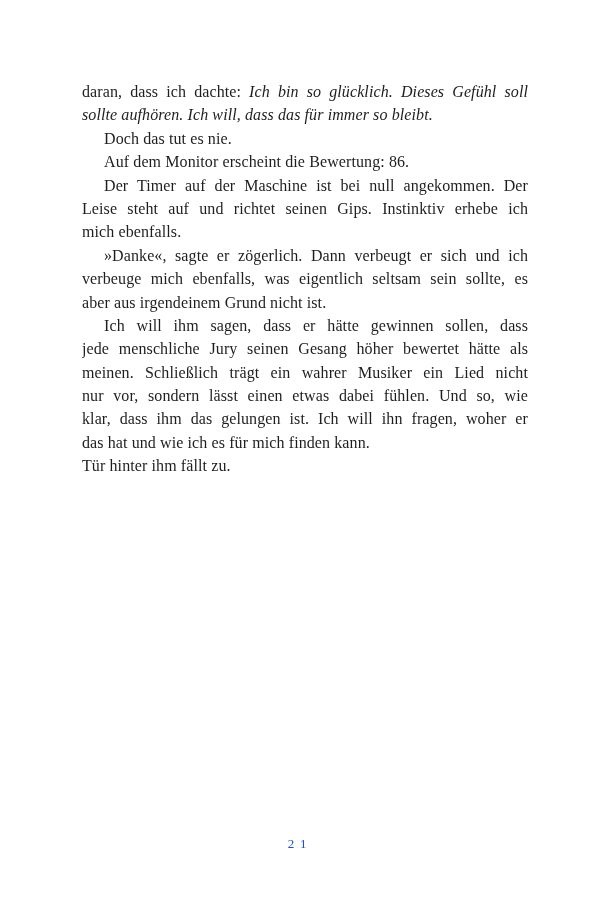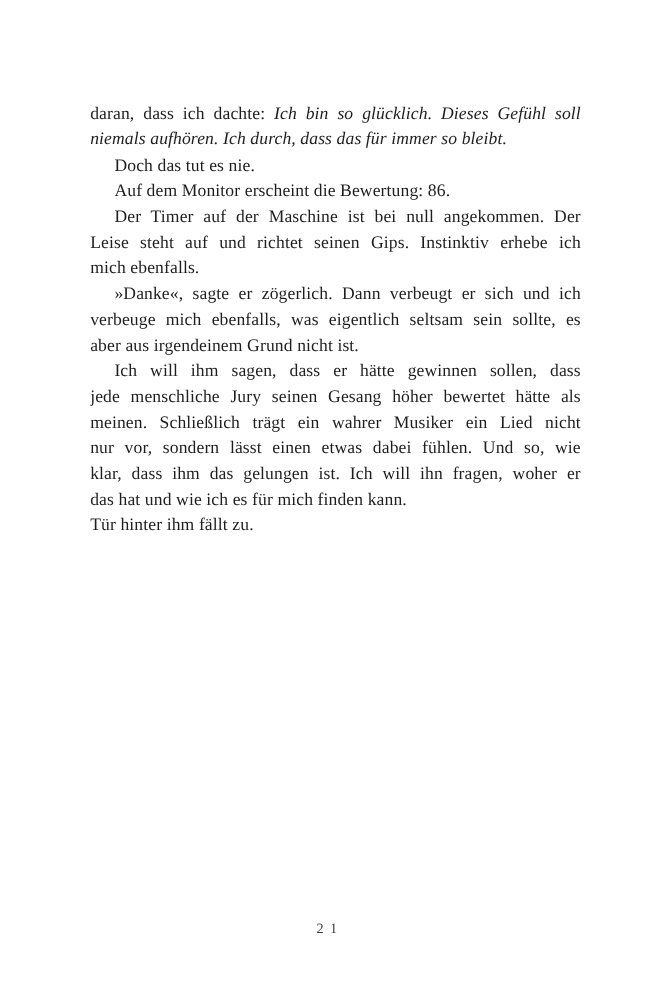--- a/index.html
+++ b/index.html
@@ -16,21 +16,21 @@
     overflow: hidden;
   }
   .page {
     position: absolute;
     inset: 0;
     background: #ffffff;
   }
   .text-block {
     position: absolute;
     left: 82px;
-    top: 92px;
+    top: 80px;
     width: 446px;
     font-size: 16px;
     line-height: 23.4px;
     letter-spacing: 0.1px;
     font-family: Liberation Serif, serif;
   }
   .paragraph {
     margin: 0;
     padding: 0;
   }
@@ -51,31 +51,31 @@
     font-style: italic;
   }
   .page-number {
     position: absolute;
     left: 0;
     width: 600px;
     top: 836px;
     text-align: center;
     font-size: 13px;
     letter-spacing: 0.45em;
-    color: #404040;
+    color: #1d4ed8;
   }
 </style>
 </head>
 <body>
 
 <div class="page">
   <div class="text-block">
       <div class="paragraph">
         <div class="line"><span>daran, dass ich dachte: </span><span class="italic">Ich bin so glücklich. Dieses Gefühl soll</span></div>
-        <div class="line last"><span class="italic">niemals aufhören. Ich durch, dass das für immer so bleibt.</span></div>
+        <div class="line last"><span class="italic">sollte aufhören. Ich will, dass das für immer so bleibt.</span></div>
       </div>
       <div class="paragraph">
         <div class="line last indent"><span>Doch das tut es nie.</span></div>
       </div>
       <div class="paragraph">
         <div class="line last indent"><span>Auf dem Monitor erscheint die Bewertung: 86.</span></div>
       </div>
       <div class="paragraph">
         <div class="line indent"><span>Der Timer auf der Maschine ist bei null angekommen. Der</span></div>
         <div class="line"><span>Leise steht auf und richtet seinen Gips. Instinktiv erhebe ich</span></div>

